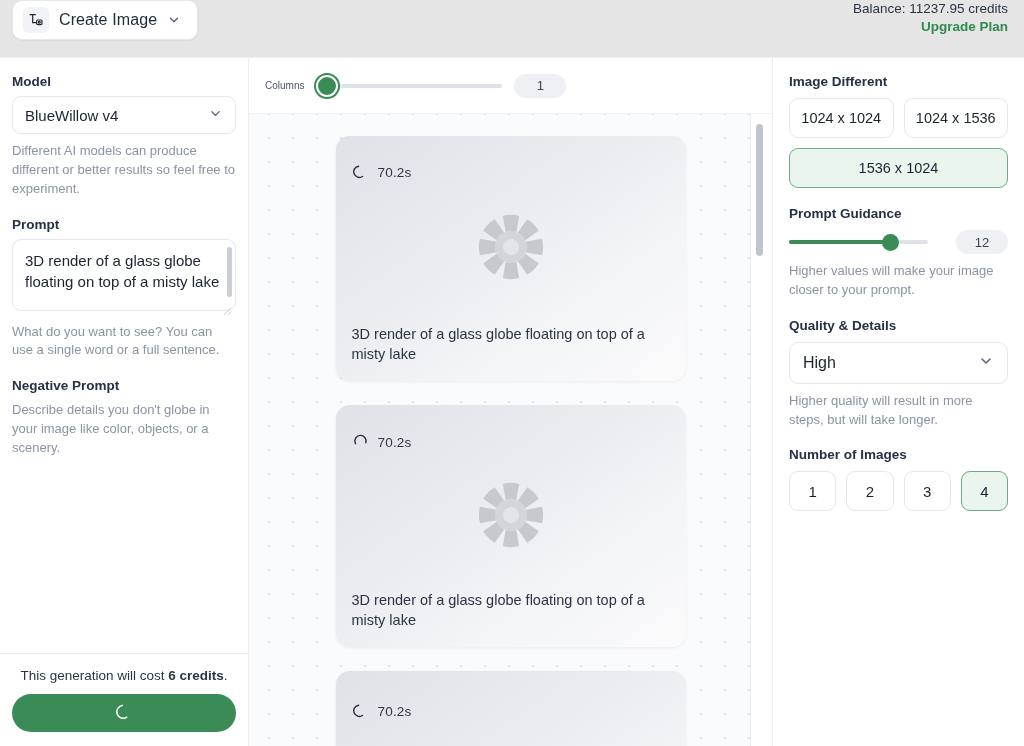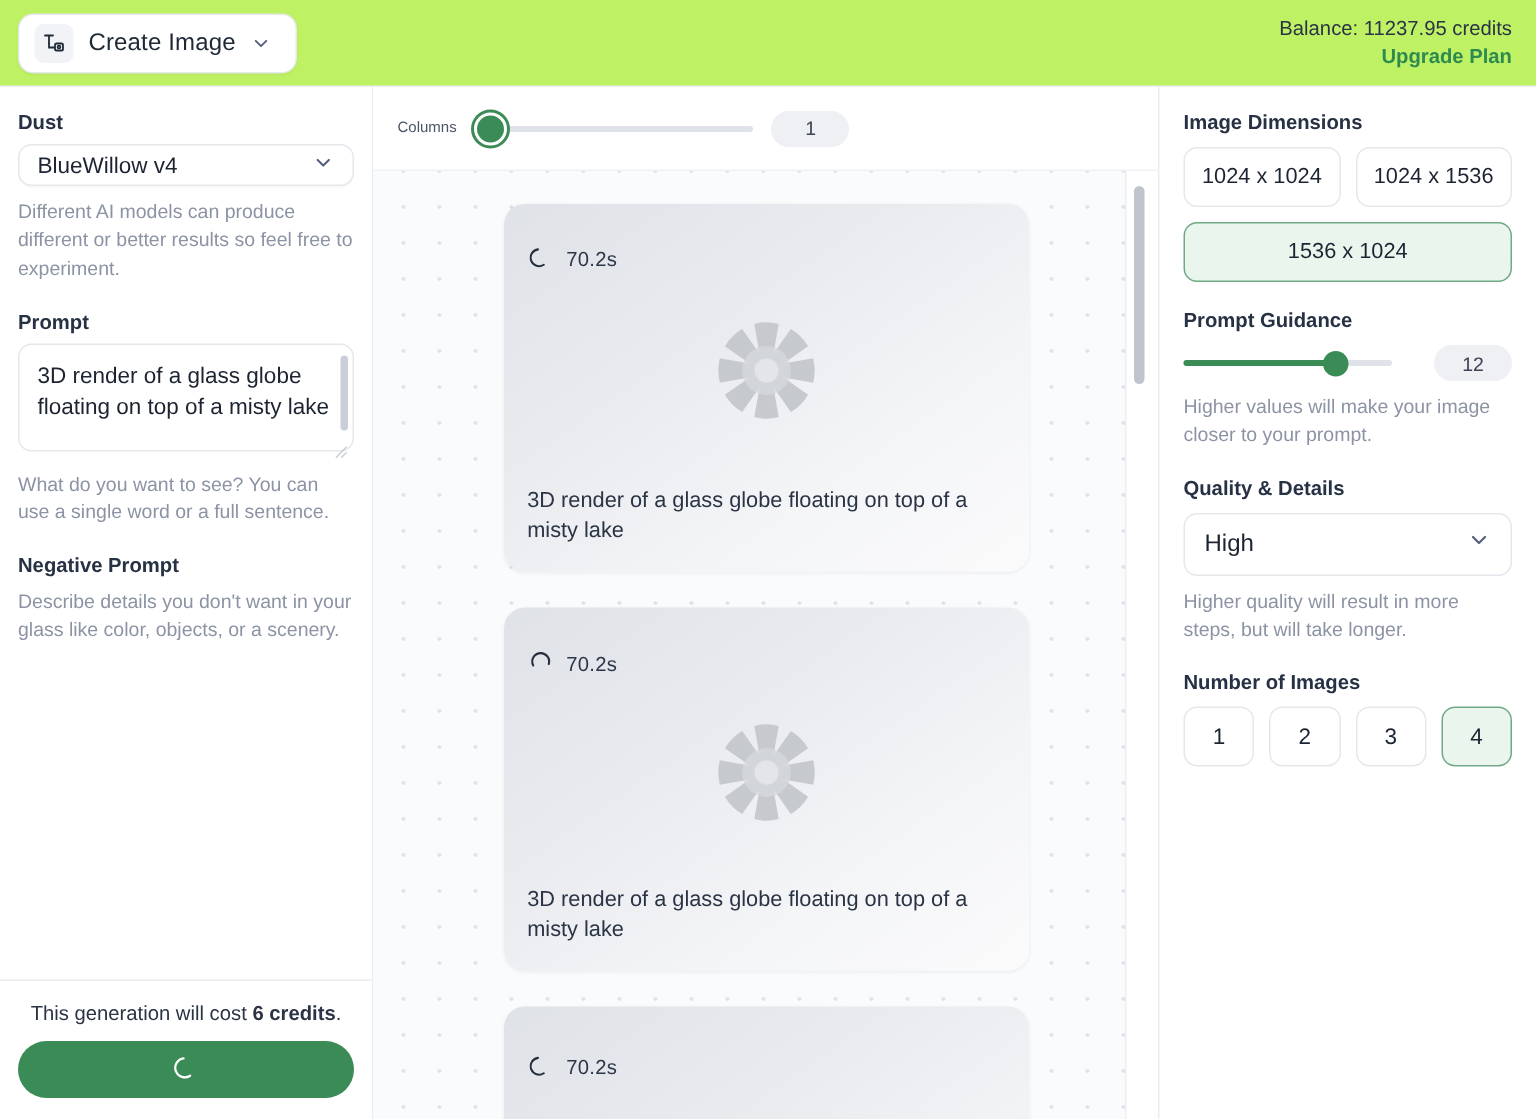--- a/index.html
+++ b/index.html
@@ -8,23 +8,23 @@
     font-family: "Liberation Sans", sans-serif;
     background: #ffffff;
     color: #2b3445;
     overflow: hidden;
   }
   .app { position: relative; width: 1024px; height: 746px; display: flex; flex-direction: column; }
 
   
   .topbar {
     height: 58px; flex: 0 0 58px;
-    display: flex; align-items: center; justify-content: space-between;
+    display: flex; align-items: flex-start; justify-content: space-between;
     padding: 0 10px 0 12px;
-    background: #bef264;
+    background: #e5e5e5;
     border-bottom: 1px solid #eceef1;
     position: relative; z-index: 5;
   }
   .create-btn {
     display: flex; align-items: center; gap: 10px;
     height: 40px; padding: 0 16px 0 10px;
     background: #fff; border: 1px solid #e6e8ec; border-radius: 10px;
     box-shadow: 0 1px 2px rgba(16,24,40,.05);
     cursor: pointer;
   }
@@ -44,21 +44,21 @@
   
   .sidebar {
     width: 249px; flex: 0 0 249px;
     background: #fff; border-right: 1px solid #eceef1;
     display: flex; flex-direction: column;
     position: relative;
   }
   .sb-scroll { flex: 1 1 auto; padding: 16px 12px 4px 12px; overflow: hidden; }
   .field-label { font-size: 13.5px; font-weight: 700; color: #273144; margin-bottom: 7px; }
   .select-box {
-    height: 28px; border: 1px solid #e4e7ec; border-radius: 9px; background: #fff;
+    height: 38px; border: 1px solid #e4e7ec; border-radius: 9px; background: #fff;
     display: flex; align-items: center; justify-content: space-between;
     padding: 0 12px; font-size: 15px; color: #1c2431; cursor: pointer;
     box-shadow: 0 1px 1px rgba(16,24,40,.03);
   }
   .help-text { font-size: 13px; line-height: 1.45; color: #8b93a4; margin-top: 8px; }
   .gap { height: 18px; }
   .ta-wrap { position: relative; }
   textarea.ta {
     width: 100%; border: 1px solid #e4e7ec; border-radius: 9px;
     padding: 10px 14px 10px 12px; font-size: 15px; line-height: 1.45;
@@ -205,21 +205,21 @@
       <a class="upgrade-link">Upgrade Plan</a>
     </div>
   </div>
 
   <div class="body">
 
     <div class="sidebar">
       <div class="sb-scroll">
 
         <div>
-          <div class="field-label">Dust</div>
+          <div class="field-label">Model</div>
           <div class="select-box">
             <span>BlueWillow v4</span>
             <span>
               <svg width="15" height="15" viewBox="0 0 24 24" fill="none" stroke="#55607a" stroke-width="2.2" stroke-linecap="round" stroke-linejoin="round">
                   <polyline points="6 9 12 15 18 9"></polyline>
                 </svg>
             </span>
           </div>
           <div class="help-text">Different AI models can produce different or better results so feel free to experiment.</div>
         </div>
@@ -238,21 +238,21 @@
                 </svg>
             </span>
           </div>
           <div class="help-text">What do you want to see? You can use a single word or a full sentence.</div>
         </div>
 
         <div class="gap"></div>
 
         <div>
           <div class="field-label">Negative Prompt</div>
-          <div class="help-text">Describe details you don't want in your glass like color, objects, or a scenery.</div>
+          <div class="help-text">Describe details you don't globe in your image like color, objects, or a scenery.</div>
         </div>
       </div>
 
       <div class="sb-foot">
         <div class="cost-line"><span>This generation will cost </span><b>6 credits</b><span>.</span></div>
         <button class="gen-btn">
           <span>
             <svg width="17" height="17" viewBox="0 0 24 24" fill="none" stroke="#ffffff" stroke-width="2.1" stroke-linecap="round">
               <path d="M9 3.6a9 9 0 1 0 6.2 16.4"></path>
             </svg>
@@ -384,21 +384,21 @@
             </div>
           </div>
 
         </div>
       </div>
     </div>
 
     <div class="rightpanel">
 
       <div>
-        <div class="rp-label">Image Dimensions</div>
+        <div class="rp-label">Image Different</div>
         <div class="dim-row">
           <div class="dim-btn">1024 x 1024</div>
           <div class="dim-btn">1024 x 1536</div>
         </div>
         <div class="dim-btn wide sel">1536 x 1024</div>
       </div>
 
       <div class="rp-gap"></div>
 
       <div>

